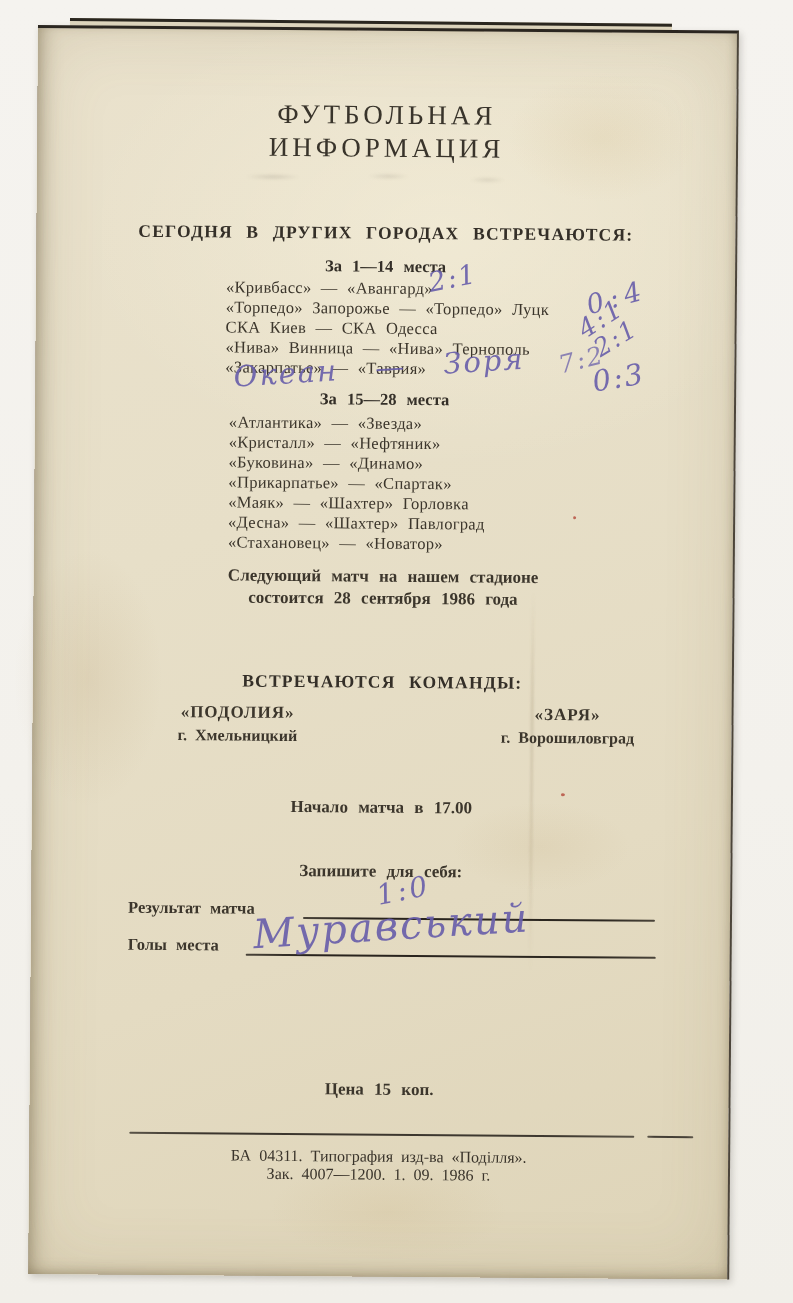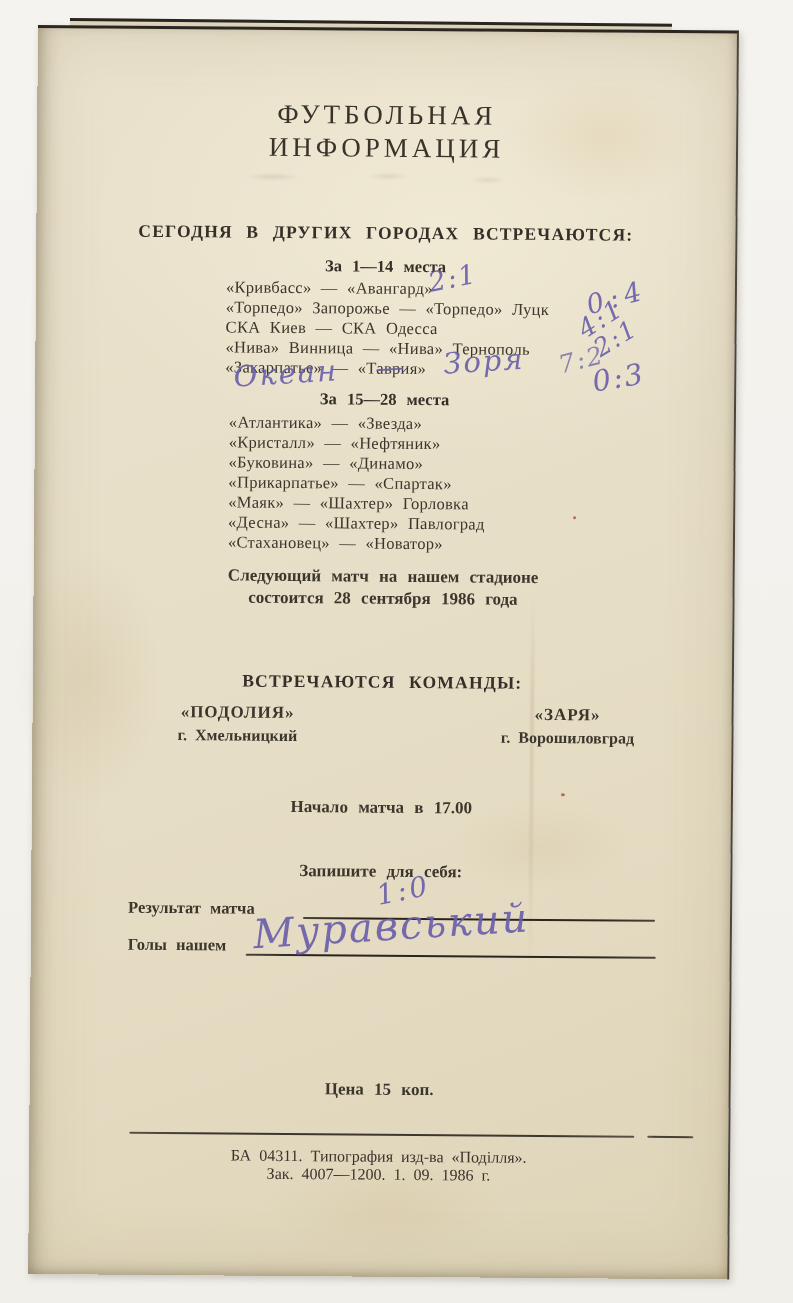--- a/index.html
+++ b/index.html
@@ -138,21 +138,21 @@
     </div>
 
     <div class="abs center b" style="top:767px;font-size:17px;word-spacing:6px;">Начало матча в 17.00</div>
 
     <div class="abs center b" style="top:831px;font-size:17px;word-spacing:6px;">Запишите для себя:</div>
 
     <div class="abs label" style="left:97px;top:869px;">Результат матча</div>
     <div class="abs wline" style="left:272px;top:887px;width:352px;"></div>
     <div class="abs hw" style="left:345px;top:843px;font-size:28px;transform:rotate(-12deg);letter-spacing:3px;">1:0</div>
 
-    <div class="abs label" style="left:97px;top:906px;">Голы нашем</div>
+    <div class="abs label" style="left:97px;top:906px;">Голы места</div>
     <div class="abs wline" style="left:215px;top:924px;width:410px;"></div>
     <div class="abs hw" style="left:222px;top:872px;font-size:40px;transform:rotate(-4deg);letter-spacing:2px;">Муравський</div>
 
     <div class="abs center b" style="top:1049px;font-size:17px;word-spacing:6px;">Цена 15 коп.</div>
 
     <div class="abs wline" style="left:100px;top:1103px;width:505px;height:2px;opacity:.9;"></div>
     <div class="abs wline" style="left:618px;top:1103px;width:46px;height:2px;opacity:.85;"></div>
 
     <div class="abs center imprint" style="top:1117px;">
       <div>БА 04311. Типография изд-ва «Поділля».</div>

